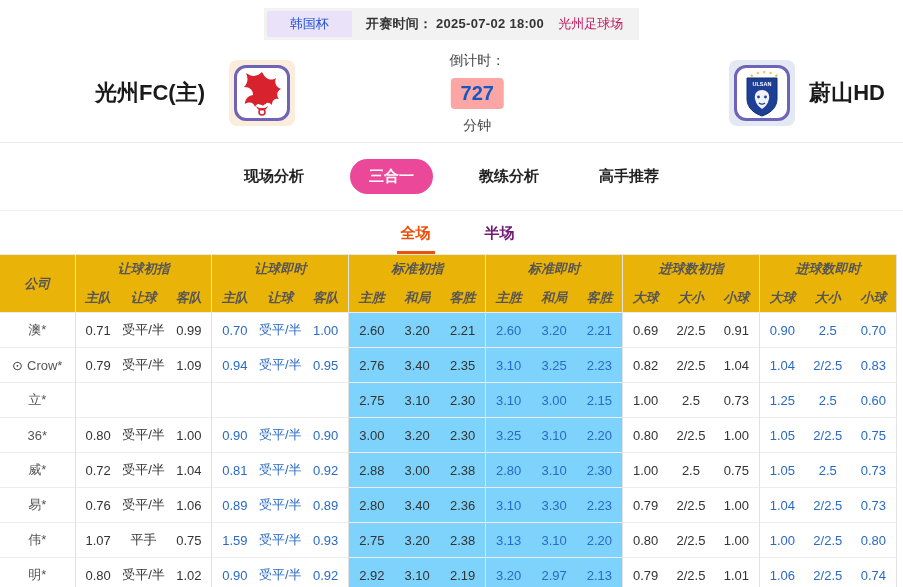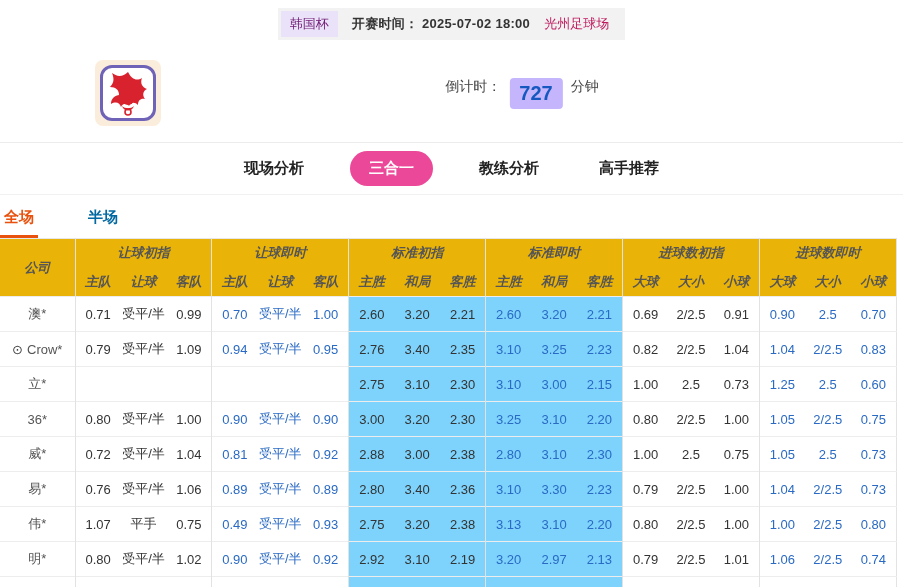--- a/index.html
+++ b/index.html
@@ -3,51 +3,51 @@
 <meta charset="utf-8">
 <style>
   * { margin:0; padding:0; box-sizing:border-box; }
   html,body { width:903px; height:587px; overflow:hidden; background:#fff;
     font-family:"Liberation Sans","DejaVu Sans",sans-serif; }
 
   
   .top-strip { display:flex; justify-content:center; padding-top:8px; }
   .top-strip-inner { display:flex; align-items:center; gap:14px;
     background:#f2f2f2; padding:3px 16px 3px 3px; font-size:13px; }
-  .league-badge { background:#e9e2f8; color:#701a75; padding:4px 9px; font-size:13px; }
+  .league-badge { background:#e9e2f8; color:#1d4ed8; padding:4px 23px; font-size:13px; }
   .kickoff-label, .kickoff-time { color:#333; font-weight:bold; letter-spacing:.3px; }
   .venue { color:#be185d; }
 
   
   .match-header { position:relative; height:82px; margin-top:12px;
     display:flex; align-items:center; }
   .team { display:flex; align-items:center; gap:24px; }
   .team.home { margin-left:95px; }
   .team.away { position:absolute; right:18px; gap:14px; }
   .team-name { font-size:22px; font-weight:bold; color:#1a1a1a; }
   .logo-outer { width:66px; height:66px; border-radius:8px;
     display:flex; align-items:center; justify-content:center; }
   .logo-outer.home-bg { background:#fbeddb; }
   .logo-outer.away-bg { background:#e3e9f3; }
   .logo-inner { width:56px; height:56px; background:#fff; border:3px solid #6f63b8;
     border-radius:12px; display:flex; align-items:center; justify-content:center; overflow:hidden; }
   .countdown { position:absolute; left:50%; transform:translateX(-4%);
-    display:flex; gap:8px; font-size:14px; color:#444; }
-  .countdown-value { background:#c4b5fd; color:#1558c0; font-size:20px; font-weight:bold;
+    display:flex; align-items:center; gap:8px; font-size:14px; color:#444;flex-direction:column; }
+  .countdown-value { background:#fca5a5; color:#1558c0; font-size:20px; font-weight:bold;
     padding:4px 10px; border-radius:4px; }
 
   
   .nav-tabs { margin-top:8px; border-top:1px solid #ececec; border-bottom:1px solid #f1f1f1;
-    padding:8px 0; display:flex; justify-content:center; align-items:center; gap:32px; }
+    padding:16px 0; display:flex; justify-content:center; align-items:center; gap:32px; }
   .nav-tab { font-size:15px; font-weight:bold; color:#222; padding:8px 14px; cursor:pointer; }
   .nav-tab.active { background:#ec4899; color:#fff; border-radius:19px; padding:8px 19px; }
 
   
-  .sub-tabs { display:flex; justify-content:flex-start; gap:46px; padding-top:13px; }
-  .sub-tab { font-size:15px; font-weight:bold; color:#0369a1; padding:0 4px 8px; cursor:pointer; }
+  .sub-tabs { display:flex; justify-content:center; gap:46px; padding-top:13px;margin-left:12px; }
+  .sub-tab { font-size:15px; font-weight:bold; color:#701a75; padding:0 4px 8px; cursor:pointer; }
   .sub-tab.active { color:#e8520e; border-bottom:3px solid #e8520e; }
 
   
   table.odds { width:897px; border-collapse:collapse; table-layout:fixed;
     border-top:1px solid #e7e7e7; border-right:1px solid #e3e3e3; }
   col.c-company { width:75px; }
   thead th { background:#eab308; color:#555; font-weight:bold; font-size:13px;
     height:29px; text-align:center;font-style:italic; }
   tbody td { height:35px; text-align:center; font-size:13px; color:#333;
     border-top:1px solid #ededed; white-space:nowrap; }
@@ -66,40 +66,65 @@
     <span>
       <span class="kickoff-label">开赛时间：</span>
       <span class="kickoff-time">2025-07-02 18:00</span>
     </span>
     <span class="venue">光州足球场</span>
   </div>
 </div>
 
 <div class="match-header">
   <div class="team home">
+    <span class="team-name">光州FC(主)</span>
     <span class="logo-outer home-bg">
       <span class="logo-inner">
         <svg width="42" height="46" viewBox="0 0 42 46">
           <g fill="#d8232e">
             <path d="M21 2 C15 8 9 6 5 3 C8 10 6 14 3 17 C9 17 12 20 12 25 C6 26 4 30 4 34 C9 31 13 33 14 37 C16 33 20 33 22 36 C24 32 28 32 31 35 C31 30 34 28 38 29 C35 25 36 21 40 19 C35 17 33 13 35 8 C30 11 25 10 21 2 Z"></path>
             <circle cx="21" cy="29" r="6"></circle>
             <path d="M15 36 C17 42 25 42 27 36 C24 39 18 39 15 36 Z"></path>
             <circle cx="21" cy="42" r="3" fill="none" stroke="#d8232e" stroke-width="1.6"></circle>
           </g>
         </svg>
       </span>
     </span>
   </div>
 
   <div class="countdown">
     <span>倒计时：</span>
     <span class="countdown-value">727</span>
     <span>分钟</span>
   </div>
 
+  <div class="team away">
+    <span class="logo-outer away-bg">
+      <span class="logo-inner">
+        <svg width="44" height="48" viewBox="0 0 44 48">
+          <g>
+            <g fill="#e8b93c">
+              <path d="M10 6 l1.4 0 .4-1.4 .4 1.4 1.4 0 -1.1.9 .4 1.4 -1.1-.9 -1.1.9 .4-1.4z"></path>
+              <path d="M16 3.4 l1.4 0 .4-1.4 .4 1.4 1.4 0 -1.1.9 .4 1.4 -1.1-.9 -1.1.9 .4-1.4z"></path>
+              <path d="M22.4 2.4 l1.4 0 .4-1.4 .4 1.4 1.4 0 -1.1.9 .4 1.4 -1.1-.9 -1.1.9 .4-1.4z"></path>
+              <path d="M28.8 3.4 l1.4 0 .4-1.4 .4 1.4 1.4 0 -1.1.9 .4 1.4 -1.1-.9 -1.1.9 .4-1.4z"></path>
+              <path d="M34.6 6 l1.4 0 .4-1.4 .4 1.4 1.4 0 -1.1.9 .4 1.4 -1.1-.9 -1.1.9 .4-1.4z"></path>
+            </g>
+            <path d="M7 9 H37 V30 C37 40 28 45 22 47 C16 45 7 40 7 30 Z" fill="#1d3f96" stroke="#14306f" stroke-width="1"></path>
+            <text x="22" y="17" font-size="5.5" fill="#fff" text-anchor="middle" font-family="Liberation Sans, sans-serif" font-weight="bold">ULSAN</text>
+            <path d="M22 21 C17 21 14 25 15 30 C16 35 19 38 22 40 C25 38 28 35 29 30 C30 25 27 21 22 21 Z" fill="#f0f2f7"></path>
+            <circle cx="18.5" cy="28" r="1.4" fill="#1d3f96"></circle>
+            <circle cx="25.5" cy="28" r="1.4" fill="#1d3f96"></circle>
+            <path d="M19 34 q3 2.4 6 0" stroke="#1d3f96" stroke-width="1.3" fill="none"></path>
+          </g>
+        </svg>
+      </span>
+    </span>
+    <span class="team-name">蔚山HD</span>
+  </div>
 </div>
 
 <div class="nav-tabs" id="nav-tabs">
     <div class="nav-tab">现场分析</div>
     <div class="nav-tab active">三合一</div>
     <div class="nav-tab">教练分析</div>
     <div class="nav-tab">高手推荐</div>
   </div>
 
 <div class="sub-tabs" id="sub-tabs">
@@ -285,21 +310,21 @@
         <td>1.00</td>
         <td class="gstart live">1.04</td>
         <td class="live">2/2.5</td>
         <td class="live">0.73</td>
       </tr>
       <tr>
         <td class="company">伟*</td>
         <td class="gstart">1.07</td>
         <td>平手</td>
         <td>0.75</td>
-        <td class="gstart live">0.49</td>
+        <td class="gstart live">1.59</td>
         <td class="live">受平/半</td>
         <td class="live">0.93</td>
         <td class="gstart cyan">2.75</td>
         <td class="cyan">3.20</td>
         <td class="cyan">2.38</td>
         <td class="gstart live cyan">3.13</td>
         <td class="live cyan">3.10</td>
         <td class="live cyan">2.20</td>
         <td class="gstart">0.80</td>
         <td>2/2.5</td>

